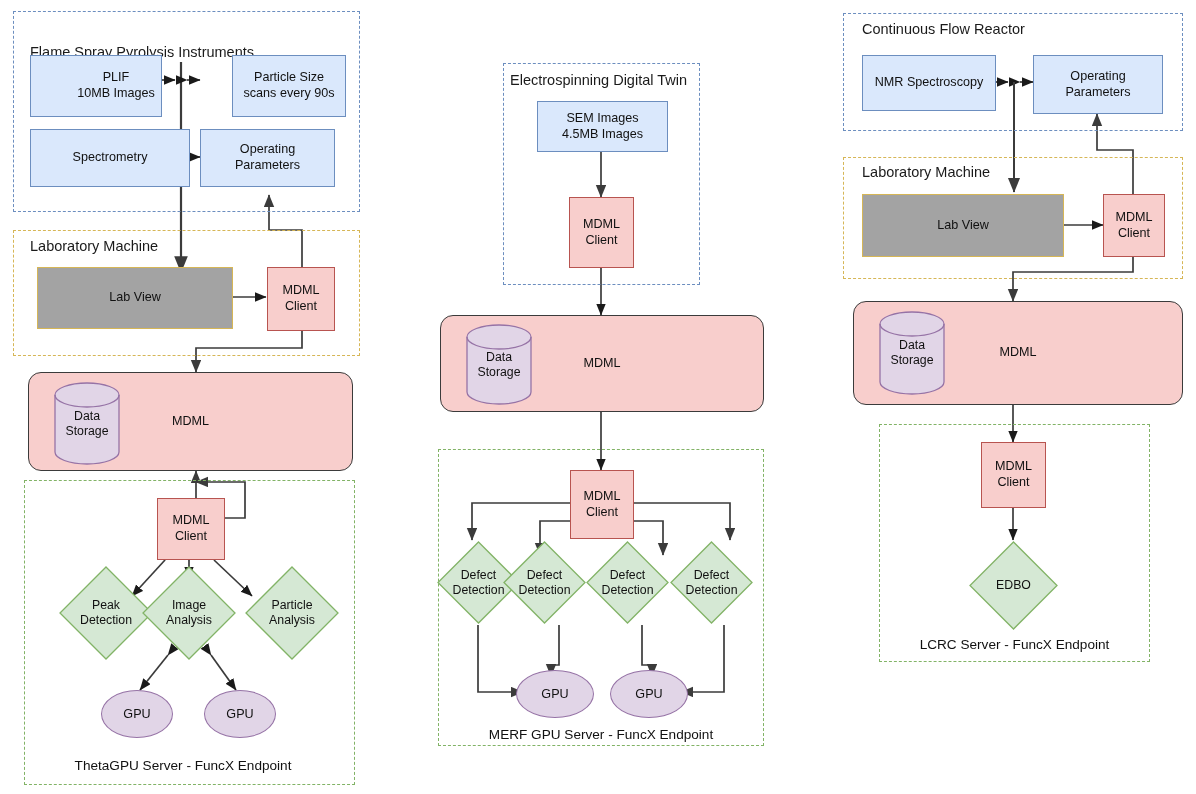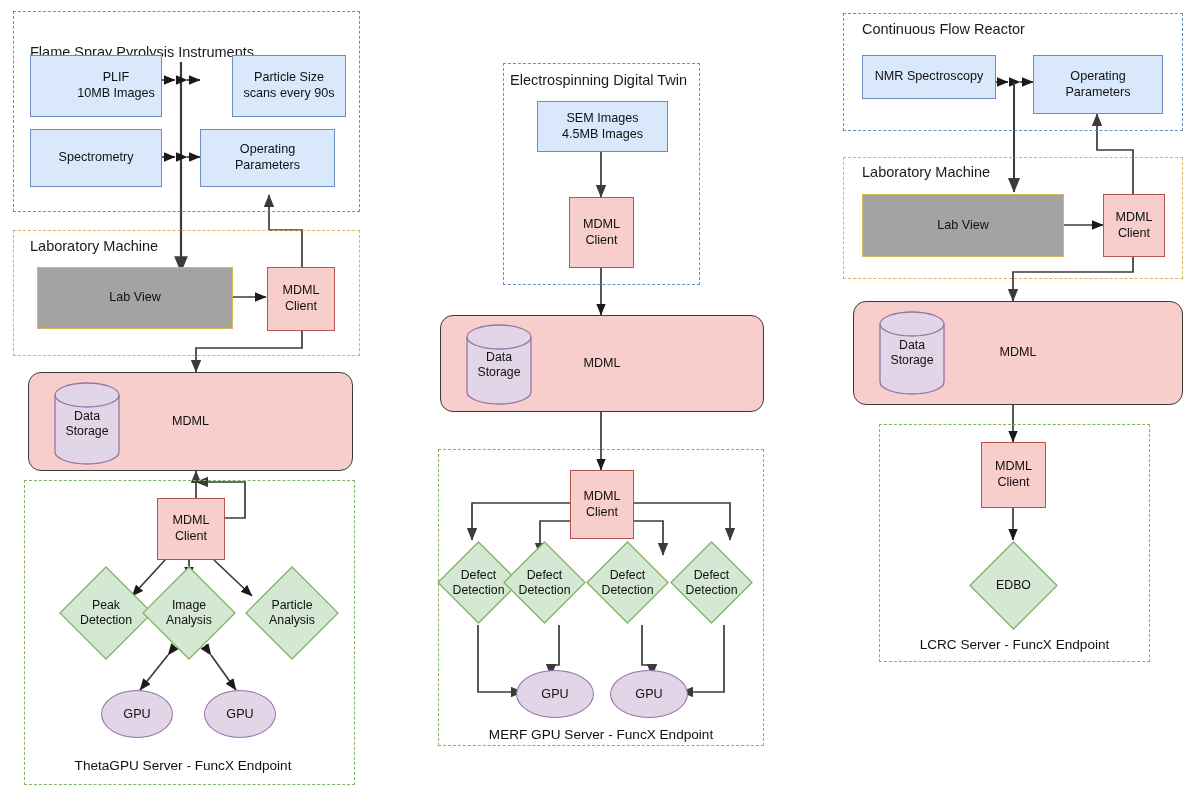--- a/index.html
+++ b/index.html
@@ -121,21 +121,21 @@
   <div class="node n-blue" style="left:30px;top:55px;width:132px;height:62px;padding-left:40px;">
     <span><span>PLIF</span><br>
       <span>10MB Images</span></span>
   </div>
 
   <div class="node n-blue" style="left:200px;top:55px;width:114px;height:62px;margin-left:32px;">
     <span><span>Particle Size</span><br>
       <span>scans every 90s</span></span>
   </div>
 
-  <div class="node n-blue" style="left:30px;top:129px;width:132px;height:58px;">
+  <div class="node n-blue" style="left:30px;top:129px;width:160px;height:58px;">
     <span>Spectrometry</span>
   </div>
 
   <div class="node n-blue" style="left:200px;top:129px;width:135px;height:58px;">
     <span><span>Operating</span><br>
       <span>Parameters</span></span>
   </div>
 
   <div class="grp grp-yellow" style="left:13px;top:230px;width:347px;height:126px;"></div>
   <div class="grp-title" style="left:30px;top:238px;">Laboratory Machine</div>
@@ -267,21 +267,21 @@
   </div>
   <div class="ellipse" style="left:610px;top:670px;width:76px;height:46px;">
     <span>GPU</span>
   </div>
 
   <div class="caption" style="left:438px;top:727px;width:326px;">MERF GPU Server - FuncX Endpoint</div>
 
   <div class="grp grp-blue" style="left:843px;top:13px;width:340px;height:118px;"></div>
   <div class="grp-title" style="left:862px;top:21px;">Continuous Flow Reactor</div>
 
-  <div class="node n-blue" style="left:862px;top:55px;width:134px;height:44px;">
+  <div class="node n-blue" style="left:862px;top:55px;width:134px;height:56px;">
     <span>NMR Spectroscopy</span>
   </div>
   <div class="node n-blue" style="left:1033px;top:55px;width:130px;height:59px;">
     <span><span>Operating</span><br>
       <span>Parameters</span></span>
   </div>
 
   <div class="grp grp-yellow" style="left:843px;top:157px;width:340px;height:122px;"></div>
   <div class="grp-title" style="left:862px;top:164px;">Laboratory Machine</div>
 

